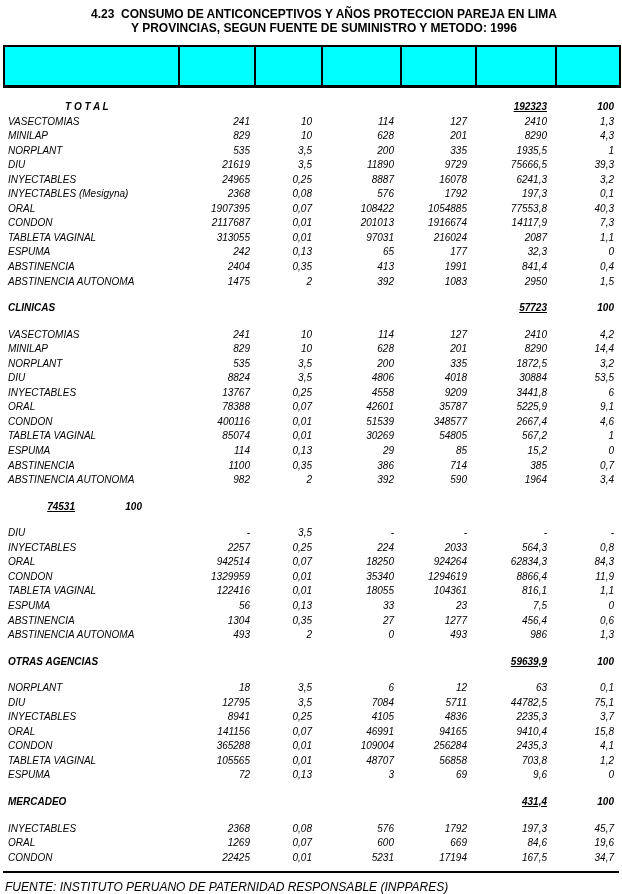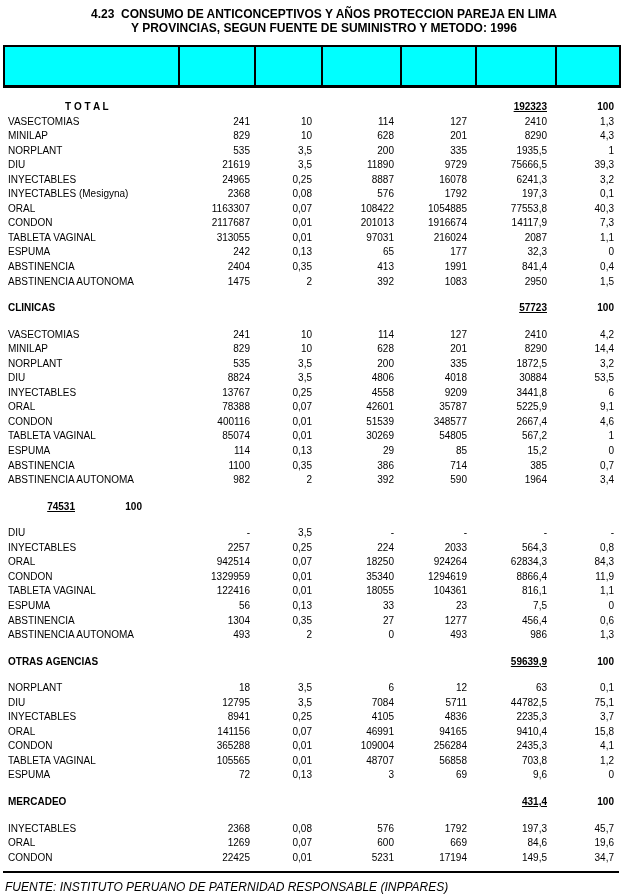--- a/index.html
+++ b/index.html
@@ -33,21 +33,21 @@
   
   .c1{width:175px;}
   .c2{width:76px;}
   .c3{width:67px;}
   .c4{width:79px;}
   .c5{width:75px;}
   .c6{width:80px;}
   .c7{width:62px;}
 
   .tbody{margin-left:3px;width:614px;font-size:10px;}
-  .row{display:flex;height:14.55px;line-height:14.55px;}
+  .row{display:flex;height:14.55px;line-height:14.55px;font-style:italic;}
   .cell{overflow:hidden;white-space:pre;}
   .cell.c1{padding-left:5px;text-align:left;}
   .num{text-align:right;}
   .c2.num{padding-right:4px;}
   .c3.num{padding-right:9px;}
   .c4.num{padding-right:6px;}
   .c5.num{padding-right:8px;}
   .c6.num{padding-right:8px;}
   .c7.num{padding-right:3px;}
 
@@ -165,21 +165,21 @@
           <div class="cell c2 num">2368</div>
           <div class="cell c3 num">0,08</div>
           <div class="cell c4 num">576</div>
           <div class="cell c5 num">1792</div>
           <div class="cell c6 num">197,3</div>
           <div class="cell c7 num">0,1</div>
         </div>
 
         <div class="row">
           <div class="cell c1">ORAL</div>
-          <div class="cell c2 num">1163307</div>
+          <div class="cell c2 num">1907395</div>
           <div class="cell c3 num">0,07</div>
           <div class="cell c4 num">108422</div>
           <div class="cell c5 num">1054885</div>
           <div class="cell c6 num">77553,8</div>
           <div class="cell c7 num">40,3</div>
         </div>
 
         <div class="row">
           <div class="cell c1">CONDON</div>
           <div class="cell c2 num">2117687</div>
@@ -544,21 +544,21 @@
           <div class="cell c6 num">84,6</div>
           <div class="cell c7 num">19,6</div>
         </div>
 
         <div class="row">
           <div class="cell c1">CONDON</div>
           <div class="cell c2 num">22425</div>
           <div class="cell c3 num">0,01</div>
           <div class="cell c4 num">5231</div>
           <div class="cell c5 num">17194</div>
-          <div class="cell c6 num">149,5</div>
+          <div class="cell c6 num">167,5</div>
           <div class="cell c7 num">34,7</div>
         </div>
 
     </div>
 
   </div>
 
   <div class="footer">
     <div>FUENTE: INSTITUTO PERUANO DE PATERNIDAD RESPONSABLE (INPPARES)</div>
   </div>

